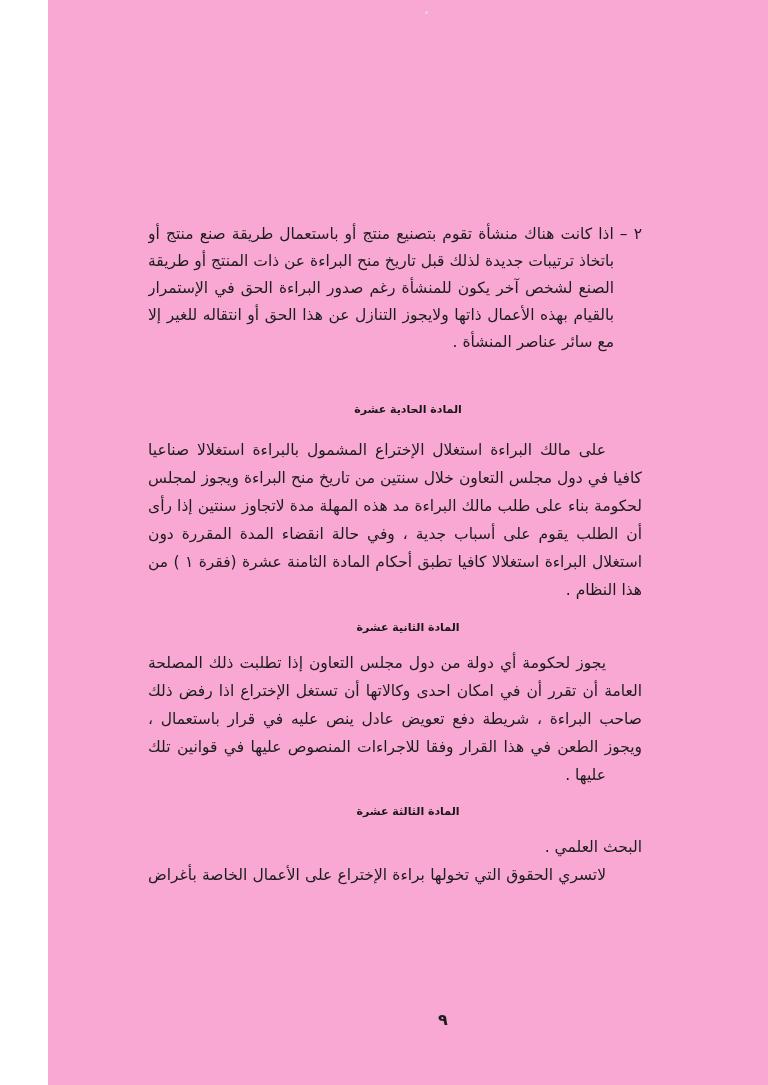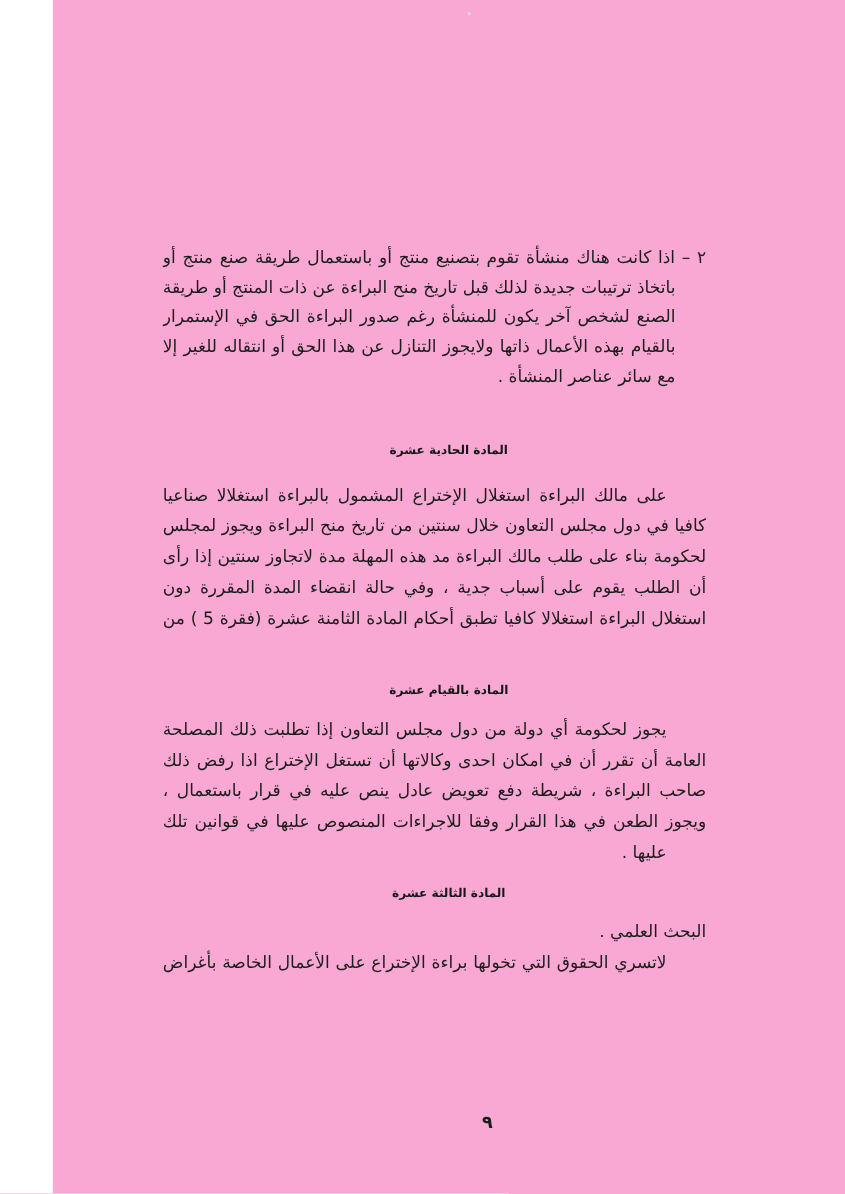--- a/index.html
+++ b/index.html
@@ -84,24 +84,25 @@
     <div class="line j ind28">بالقيام بهذه الأعمال ذاتها ولايجوز التنازل عن هذا الحق أو انتقاله للغير إلا</div>
     <div class="line r ind28">مع سائر عناصر المنشأة .</div>
   </section>
 
   <h2 class="heading" style="top:397px">المادة الحادية عشرة</h2>
   <section class="block" style="top:436px">
     <div class="line j ind36">على مالك البراءة استغلال الإختراع المشمول بالبراءة استغلالا صناعيا</div>
     <div class="line j">كافيا في دول مجلس التعاون خلال سنتين من تاريخ منح البراءة ويجوز لمجلس</div>
     <div class="line j">لحكومة بناء على طلب مالك البراءة مد هذه المهلة مدة لاتجاوز سنتين إذا رأى</div>
     <div class="line j">أن الطلب يقوم على أسباب جدية ، وفي حالة انقضاء المدة المقررة دون</div>
-    <div class="line j">استغلال البراءة استغلالا كافيا تطبق أحكام المادة الثامنة عشرة (فقرة 5 ) من</div>
+    <div class="line j">استغلال البراءة استغلالا كافيا تطبق أحكام المادة الثامنة عشرة (فقرة ١ ) من</div>
+    <div class="line r">هذا النظام .</div>
   </section>
 
-  <h2 class="heading" style="top:615px">المادة بالقيام عشرة</h2>
+  <h2 class="heading" style="top:615px">المادة الثانية عشرة</h2>
   <section class="block" style="top:649px">
     <div class="line j ind36">يجوز لحكومة أي دولة من دول مجلس التعاون إذا تطلبت ذلك المصلحة</div>
     <div class="line j">العامة أن تقرر أن في امكان احدى وكالاتها أن تستغل الإختراع اذا رفض ذلك</div>
     <div class="line j">صاحب البراءة ، شريطة دفع تعويض عادل ينص عليه في قرار باستعمال ،</div>
     <div class="line j">ويجوز الطعن في هذا القرار وفقا للاجراءات المنصوص عليها في قوانين تلك</div>
     <div class="line r ind36">عليها .</div>
   </section>
 
   <h2 class="heading" style="top:799px">المادة الثالثة عشرة</h2>
   <section class="block" style="top:833px">

